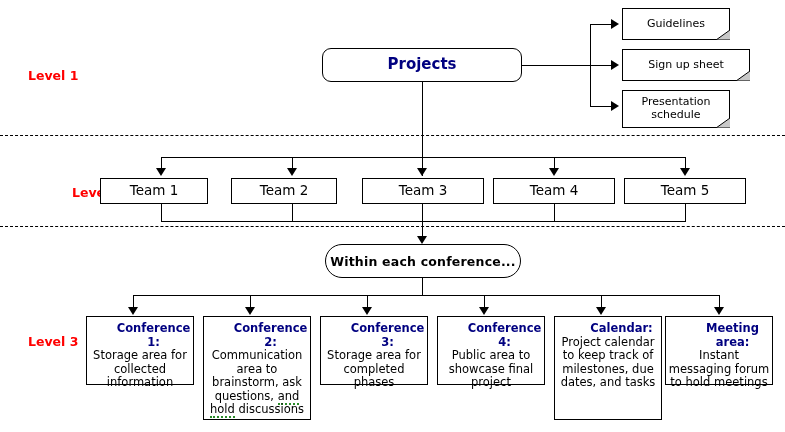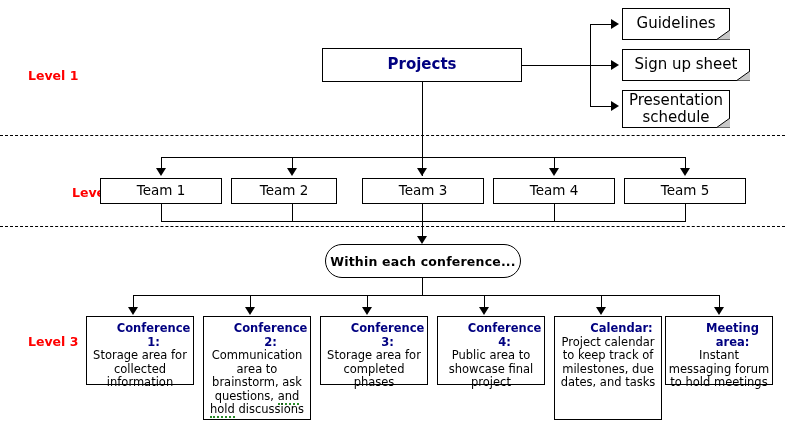--- a/index.html
+++ b/index.html
@@ -30,30 +30,31 @@
     justify-content: center;
     text-align: center;
     color: #000000;
     line-height: 1.18;
   }
   
   .root-box {
     font-size: 15px;
     font-weight: bold;
     color: #000080;
+    border-radius: 9px;
   }
   
   .team-box {
     font-size: 13.5px;
     font-weight: normal;
     color: #000000;
   }
   
   .doc-box {
-    font-size: 15px;
+    font-size: 11px;
     color: #000000;
     line-height: 1.15;
   }
   .doc-fold {
     position: absolute;
     right: -1px;
     bottom: -1px;
     width: 22px;
     height: 12px;
     pointer-events: none;
@@ -200,21 +201,21 @@
   <div class="arrow-down" style="left:287px; top:168px;"></div>
 
   <div class="arrow-down" style="left:417px; top:168px;"></div>
 
   <div class="vline" style="left:554px; top:157px; height:14px;"></div>
   <div class="arrow-down" style="left:549px; top:168px;"></div>
 
   <div class="vline" style="left:685px; top:157px; height:14px;"></div>
   <div class="arrow-down" style="left:680px; top:168px;"></div>
 
-  <div class="box team-box" style="left:100px; top:178px; width:122px; height:26px;">
+  <div class="box team-box" style="left:100px; top:178px; width:108px; height:26px;">
     <span>Team 1</span>
   </div>
   <div class="box team-box" style="left:231px; top:178px; width:106px; height:26px;">
     <span>Team 2</span>
   </div>
   <div class="box team-box" style="left:362px; top:178px; width:122px; height:26px;">
     <span>Team 3</span>
   </div>
   <div class="box team-box" style="left:493px; top:178px; width:122px; height:26px;">
     <span>Team 4</span>

